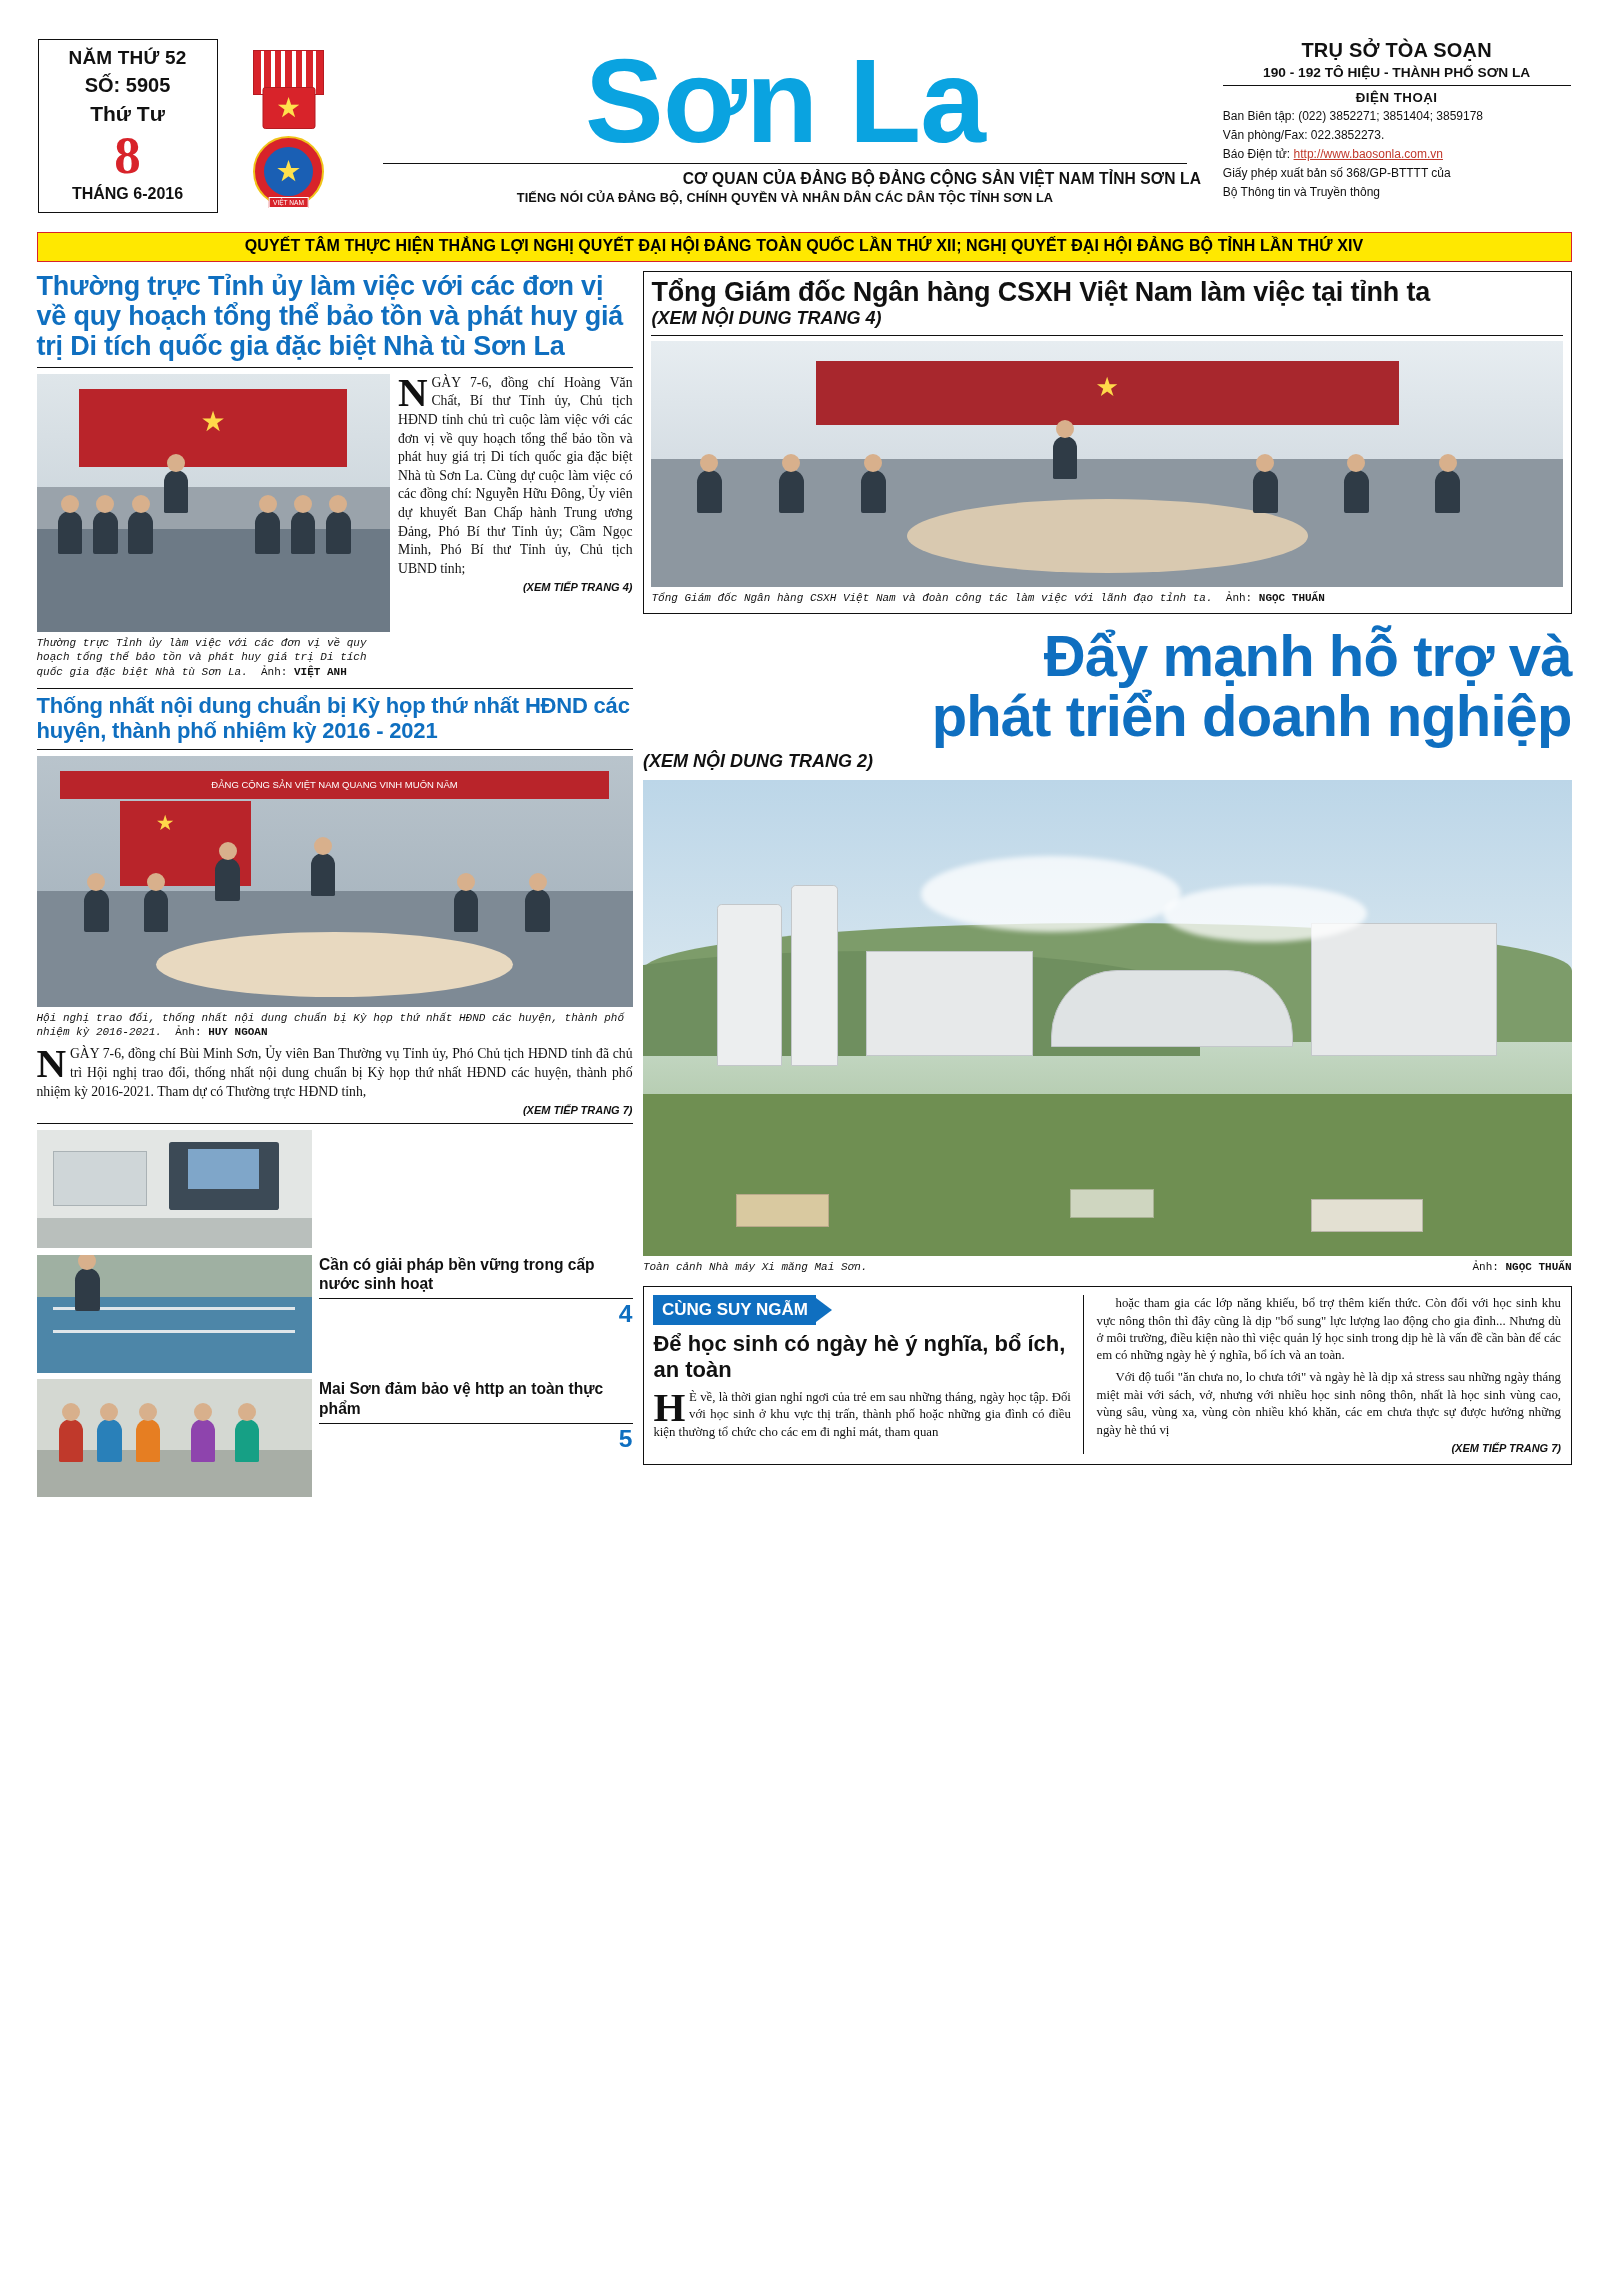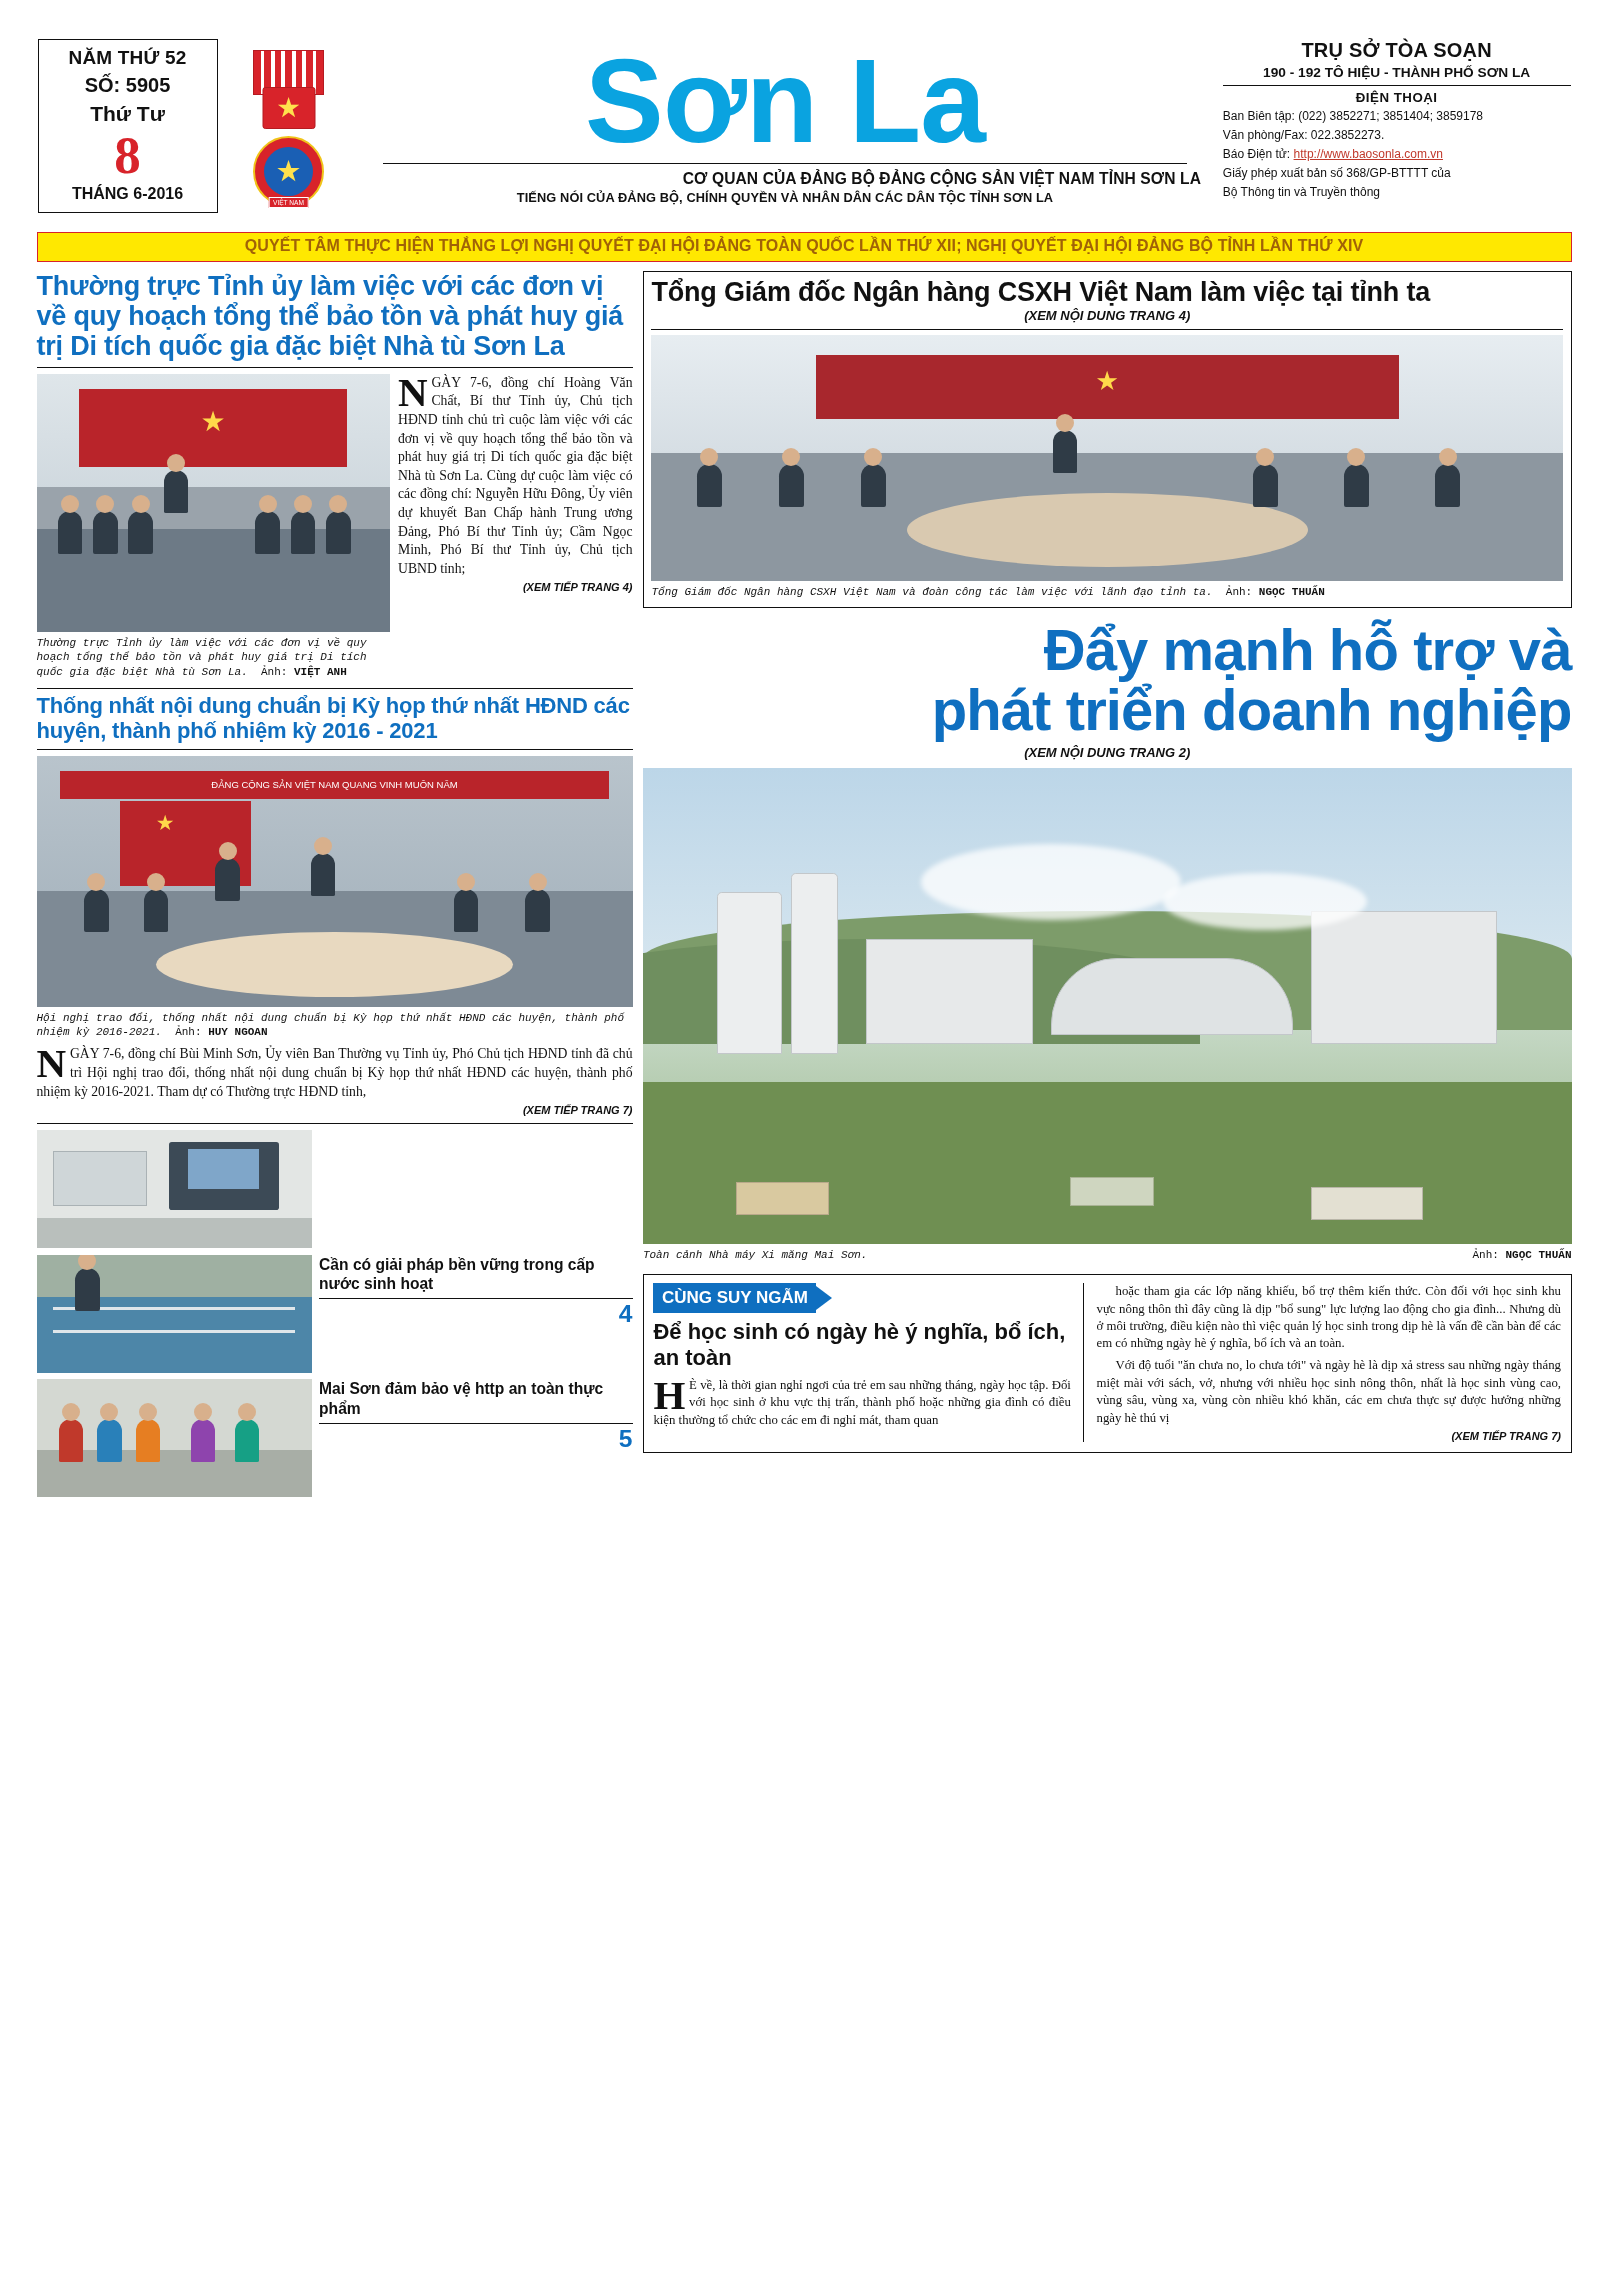--- a/index.html
+++ b/index.html
@@ -97,21 +97,21 @@
   
   .slogan-bar {
     margin: 7.6px 8.5px 8.5px 8.5px;
     border: 1.9px solid #d8232a;
     background: #ffe800;
     text-align: center;
     padding: 4.7px 3.8px 5.7px 3.8px;
   }
   .slogan-bar span {
     font-family:"Liberation Sans", sans-serif;
-    font-weight:700; font-size: 16px; color:#a16207; letter-spacing:0.1px;
+    font-weight:700; font-size: 16px; color:#000000; letter-spacing:0.1px;
   }
 
   
   .cols { display:flex; gap: 10.4px; padding: 0 8.5px; align-items: flex-start;}
   .col-left { width: 596px; }
   .col-right { flex:1; }
 
   .hl-blue {
     font-family:"Liberation Sans", sans-serif; font-weight:700;
     color:#0f6fc0; font-size: 27px; line-height:1.12; letter-spacing:-0.2px;
@@ -136,21 +136,21 @@
   }
 
   .lead-flex { display:flex; gap:8.5px; }
 
   
   .boxed { border:1.4px solid #111; padding: 6.6px 7.6px 7.6px 7.6px; }
   .hl-black {
     font-family:"Liberation Sans", sans-serif; font-weight:700;
     font-size: 27px; line-height:1.1; letter-spacing:-0.2px;
   }
-  .seemore-c { font-family:"Liberation Sans", sans-serif; font-weight:700; font-style:italic; font-size:13px; text-align:center;}
+  .seemore-c { font-family:"Liberation Sans", sans-serif; font-weight:700; font-style:italic; font-size:18px; text-align:left;}
 
   .mega {
     font-family:"Liberation Sans", sans-serif; font-weight:700;
     font-size: 58px; line-height: 1.02; color:#0f6fc0; text-align:right; letter-spacing:-0.9px;
   }
 
   
   .newsrow { display:flex; gap:7.6px; align-items:stretch; margin-top: 6.6px; }
   .newsrow .thumb { width: 275px; height: 118px; background:#ccc; flex:none; overflow:hidden; position:relative;}
   .newsrow .txt { flex:1; display:flex; flex-direction:column; justify-content:flex-start; }

